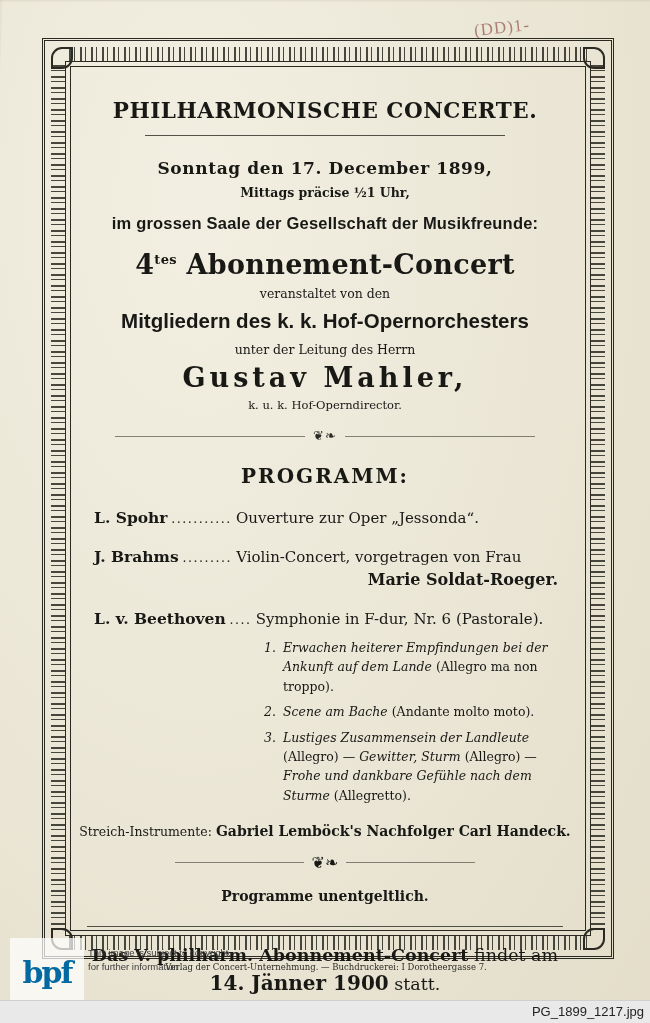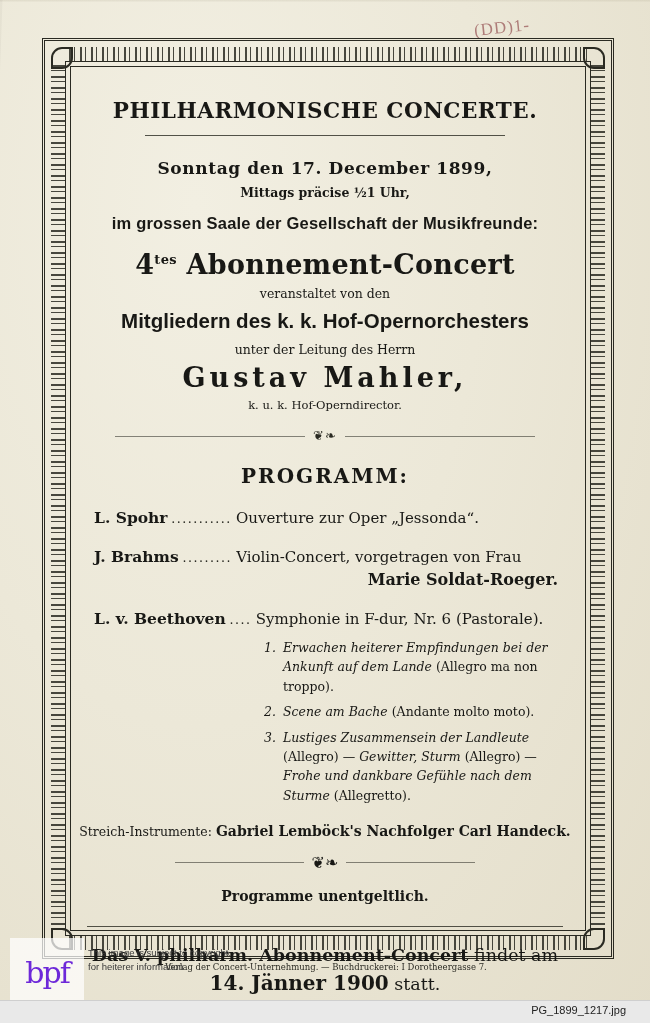--- a/index.html
+++ b/index.html
@@ -185,35 +185,35 @@
     position:absolute;left:86px;top:962px;width:480px;text-align:center;
     font-family:"DejaVu Serif",serif;font-size:8.5px;color:#2b2b24;
   }
   
   .wm{
     position:absolute;left:10px;top:938px;width:74px;height:68px;
     background:rgba(255,255,255,0.72);
     display:flex;align-items:center;justify-content:center;
   }
   .wm span{
-    font-family:"DejaVu Serif",serif;font-size:30px;font-weight:400;
-    color:#6d28d9;letter-spacing:-2px;
+    font-family:"DejaVu Serif",serif;font-size:30px;font-weight:700;
+    color:#0369a1;letter-spacing:-2px;
   }
   .copy{
     position:absolute;left:88px;top:946px;width:300px;
     font-family:"Liberation Sans",sans-serif;font-size:9.5px;color:#3a3a3a;
     line-height:1.45;
   }
   .footerbar{
     position:absolute;left:0;top:1000px;width:650px;height:23px;
     background:#e9e9e9;border-top:1px solid #cfcfcf;
   }
   .fileid{
-    position:absolute;right:24px;top:1004px;
-    font-family:"Liberation Sans",sans-serif;font-size:11px;color:#222;
+    position:absolute;right:6px;top:1004px;
+    font-family:"Liberation Sans",sans-serif;font-size:13px;color:#222;
   }
 </style>
 </head>
 <body>
 
 <div class="paper">
 
   <div class="pencil">(DD)1-</div>
 
   <div class="frame">
@@ -319,17 +319,17 @@
   <div class="imprint">Verlag der Concert-Unternehmung. — Buchdruckerei: I Dorotheergasse 7.</div>
 
 </div>
 
 <div class="wm">
   <span>bpf</span>
 </div>
 
 <div class="copy">
   <div>This image is subject to copyright.</div>
-  <div>for heiterer information</div>
+  <div>for further information</div>
 </div>
 
 <div class="footerbar"></div>
 <div class="fileid">PG_1899_1217.jpg</div>
 
 </body></html>

